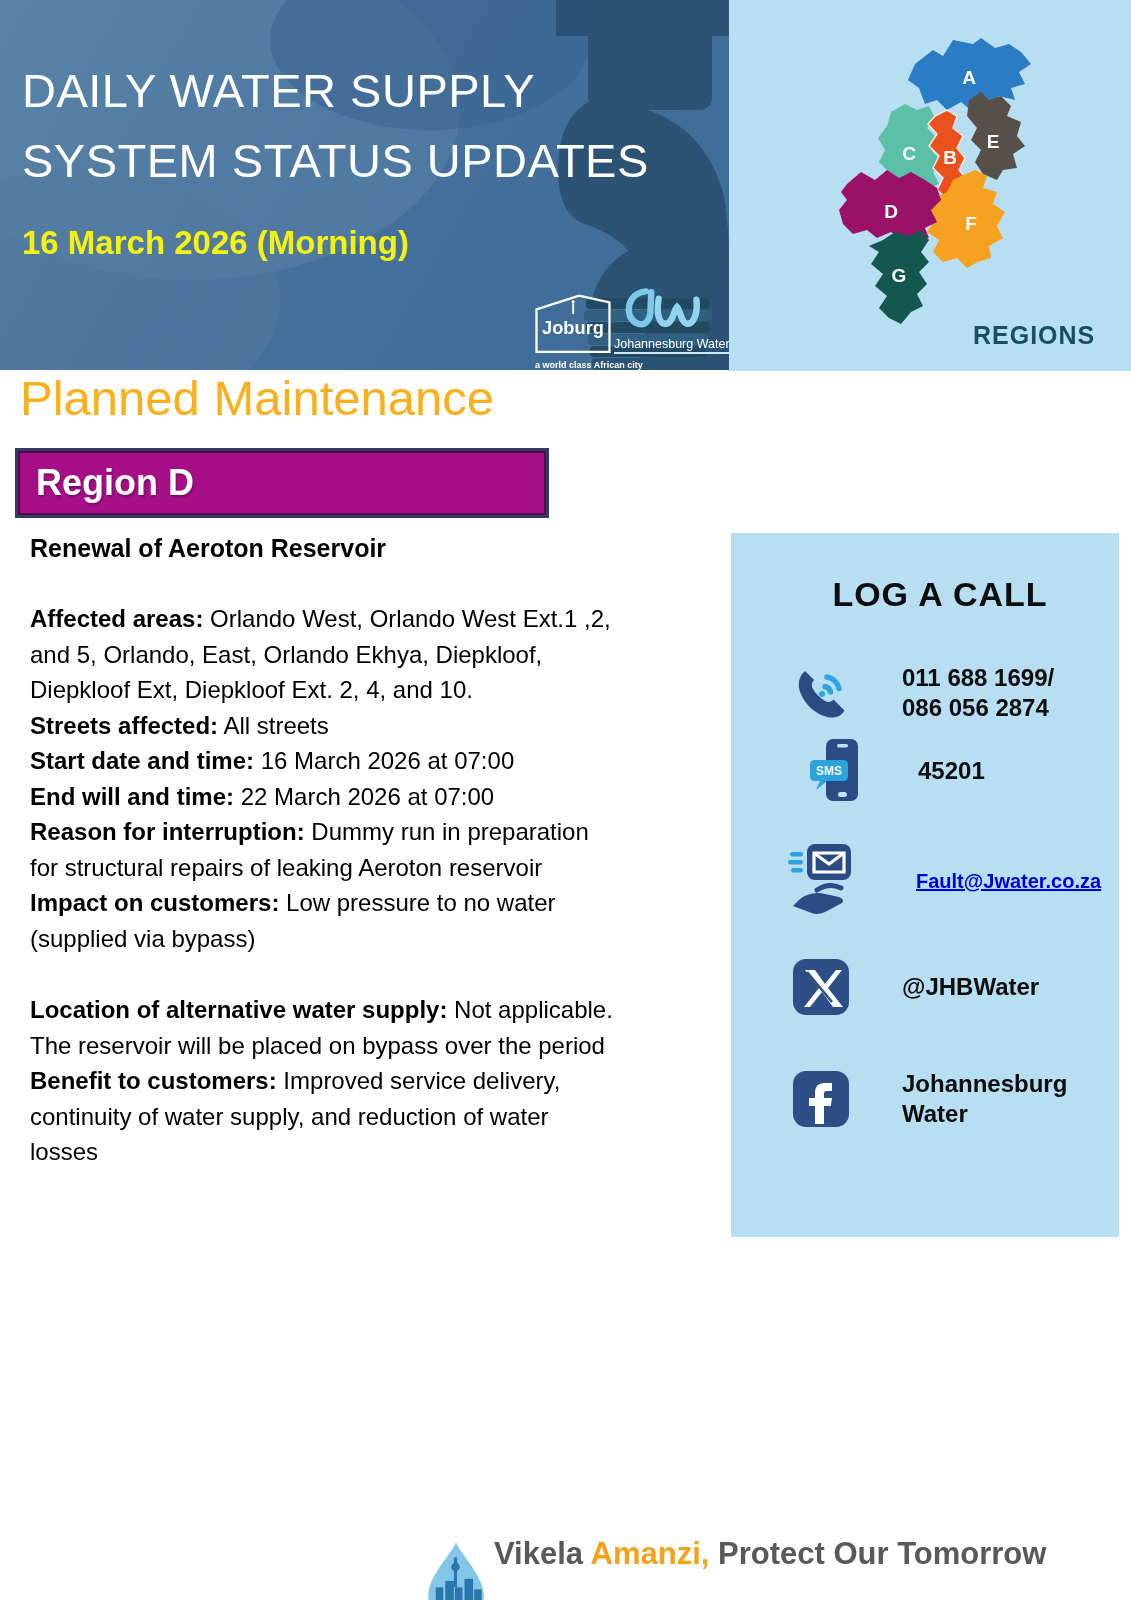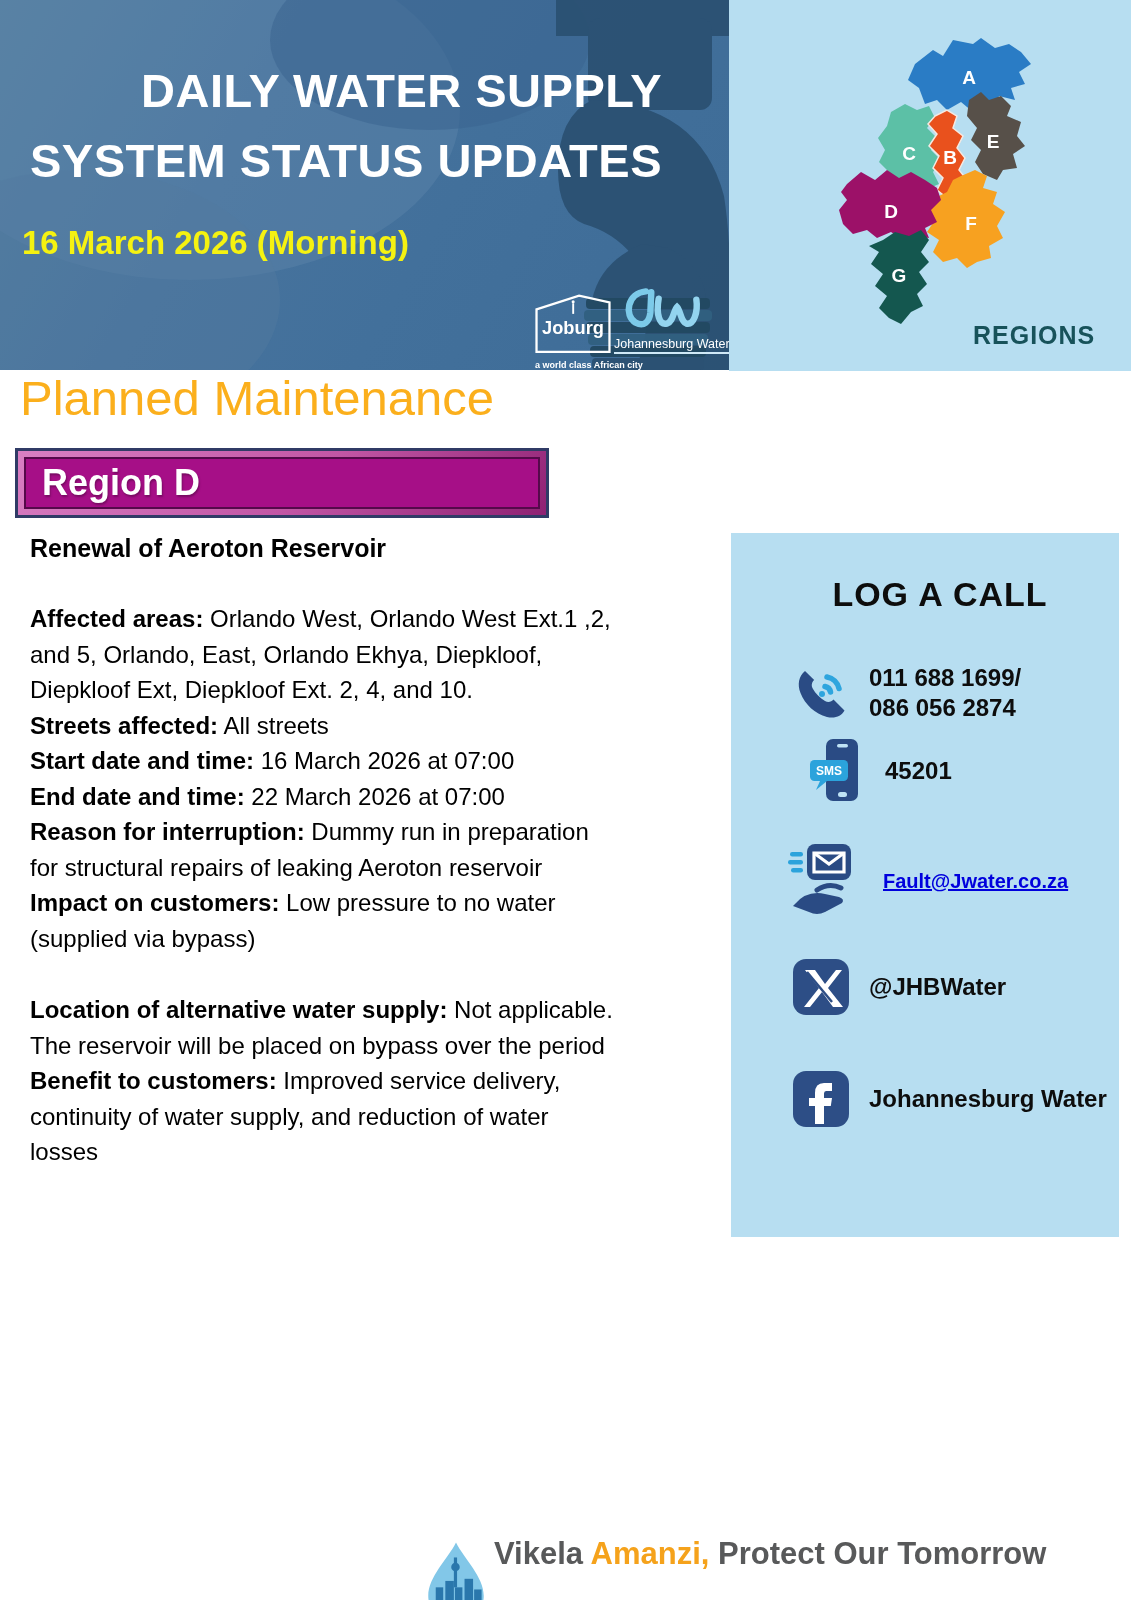--- a/index.html
+++ b/index.html
@@ -4,56 +4,56 @@
 <style>
   html,body{margin:0;padding:0;}
   body{background:#fff;}
   .page{position:relative;width:1131px;height:1600px;background:#fff;overflow:hidden;
         font-family:"Liberation Sans","DejaVu Sans",sans-serif;}
 
   
   .header{position:absolute;left:0;top:0;width:729px;height:370px;overflow:hidden;
           background:linear-gradient(120deg,#55809f 0%,#47739d 35%,#42709b 60%,#3e6c97 100%);}
   .header-art{position:absolute;left:0;top:0;}
-  .title{position:absolute;left:30px;top:56px;color:#ffffff;font-weight:bold;
-         font-size:47px;line-height:70px;letter-spacing:.5px;text-align:right;}
+  .title{position:absolute;left:22px;top:56px;color:#ffffff;font-weight:normal;
+         font-size:47px;line-height:70px;letter-spacing:.5px;}
   .date{position:absolute;left:22px;top:224px;color:#f5f211;font-weight:bold;font-size:33px;}
   .joburg-logo{position:absolute;left:535px;top:292px;width:76px;text-align:center;}
   .joburg-tagline{color:#fff;font-size:9px;font-weight:bold;white-space:nowrap;margin-top:2px;}
   .jw-logo{position:absolute;left:614px;top:284px;width:104px;text-align:center;}
   .jw-name{display:inline-block;color:#fff;font-size:12.5px;border-bottom:2px solid #cfe9f7;
            padding-bottom:1px;white-space:nowrap;}
 
   
   .regions-panel{position:absolute;left:729px;top:0;width:402px;height:371px;background:#b7def1;}
   .regions-caption{fill:#17525a;font-weight:bold;font-size:25px;letter-spacing:1px;}
   .region-label{fill:#ffffff;font-weight:bold;font-size:19px;text-anchor:middle;}
 
   
   .planned{position:absolute;left:20px;top:370px;color:#fbaf1c;font-weight:normal;font-size:49px;}
   .banner{position:absolute;left:15px;top:448px;width:534px;height:70px;box-sizing:border-box;
           border:3px solid #303b66;background:linear-gradient(135deg,#d97fc3 0%,#c256a5 55%,#8e2173 100%);
-          padding:6px;}
+          }
   .banner-inner{width:100%;height:100%;box-sizing:border-box;background:#a60f87;
                 border:2px solid #55094a;display:flex;align-items:center;}
   .banner-text{color:#fff;font-weight:bold;font-size:36px;padding-left:16px;
                text-shadow:1px 2px 2px rgba(90,10,75,.6);}
 
   
   .notice{position:absolute;left:30px;top:534px;width:760px;color:#000;}
   .notice-heading{font-weight:bold;font-size:25px;margin:0 0 38px 0;}
   .para{font-size:24px;line-height:35.5px;white-space:pre-line;}
   .para b{font-weight:bold;}
   .para.gap-before{margin-top:36px;}
 
   
   .sidebar{position:absolute;left:731px;top:533px;width:388px;height:704px;background:#b7def1;}
   .sidebar-title{position:absolute;left:15px;top:42px;width:100%;text-align:center;
                  font-weight:bold;font-size:34px;color:#0d0d0d;letter-spacing:1px;}
-  .contact-row{position:absolute;left:0;width:100%;display:flex;align-items:center;}
+  .contact-row{position:absolute;left:0;width:100%;display:flex;align-items:center;gap:33px;}
   .icon-box{width:76px;margin-left:52px;display:flex;justify-content:center;align-items:center;flex:none;}
   .contact-value{margin-left:10px;font-weight:bold;font-size:24px;color:#0d0d0d;white-space:pre-line;line-height:30px;}
   .contact-link{margin-left:24px;font-weight:bold;font-size:20px;color:#0000dd;
                 text-decoration:underline;cursor:pointer;}
   .row-phone{top:122px;height:76px;}
   .row-sms{top:198px;height:80px;padding-left:16px;}
   .row-email{top:300px;height:96px;}
   .row-x{top:418px;height:72px;}
   .row-facebook{top:528px;height:76px;}
 
@@ -152,21 +152,21 @@
   </div>
 
   <div class="notice">
     <div class="notice-heading">Renewal of Aeroton Reservoir</div>
     <div id="notice-paragraphs">
         <div class="para"><b>Affected areas:</b> Orlando West, Orlando West Ext.1 ,2,
 and 5, Orlando, East, Orlando Ekhya, Diepkloof,
 Diepkloof Ext, Diepkloof Ext. 2, 4, and 10.</div>
         <div class="para"><b>Streets affected:</b> All streets</div>
         <div class="para"><b>Start date and time:</b> 16 March 2026 at 07:00</div>
-        <div class="para"><b>End date and time:</b> 22 March 2026 at 07:00</div>
+        <div class="para"><b>End will and time:</b> 22 March 2026 at 07:00</div>
         <div class="para"><b>Reason for interruption:</b> Dummy run in preparation
 for structural repairs of leaking Aeroton reservoir</div>
         <div class="para"><b>Impact on customers:</b> Low pressure to no water
 (supplied via bypass)</div>
         <div class="para gap-before"><b>Location of alternative water supply:</b> Not applicable.
 The reservoir will be placed on bypass over the period</div>
         <div class="para"><b>Benefit to customers:</b> Improved service delivery,
 continuity of water supply, and reduction of water
 losses</div>
       </div>

